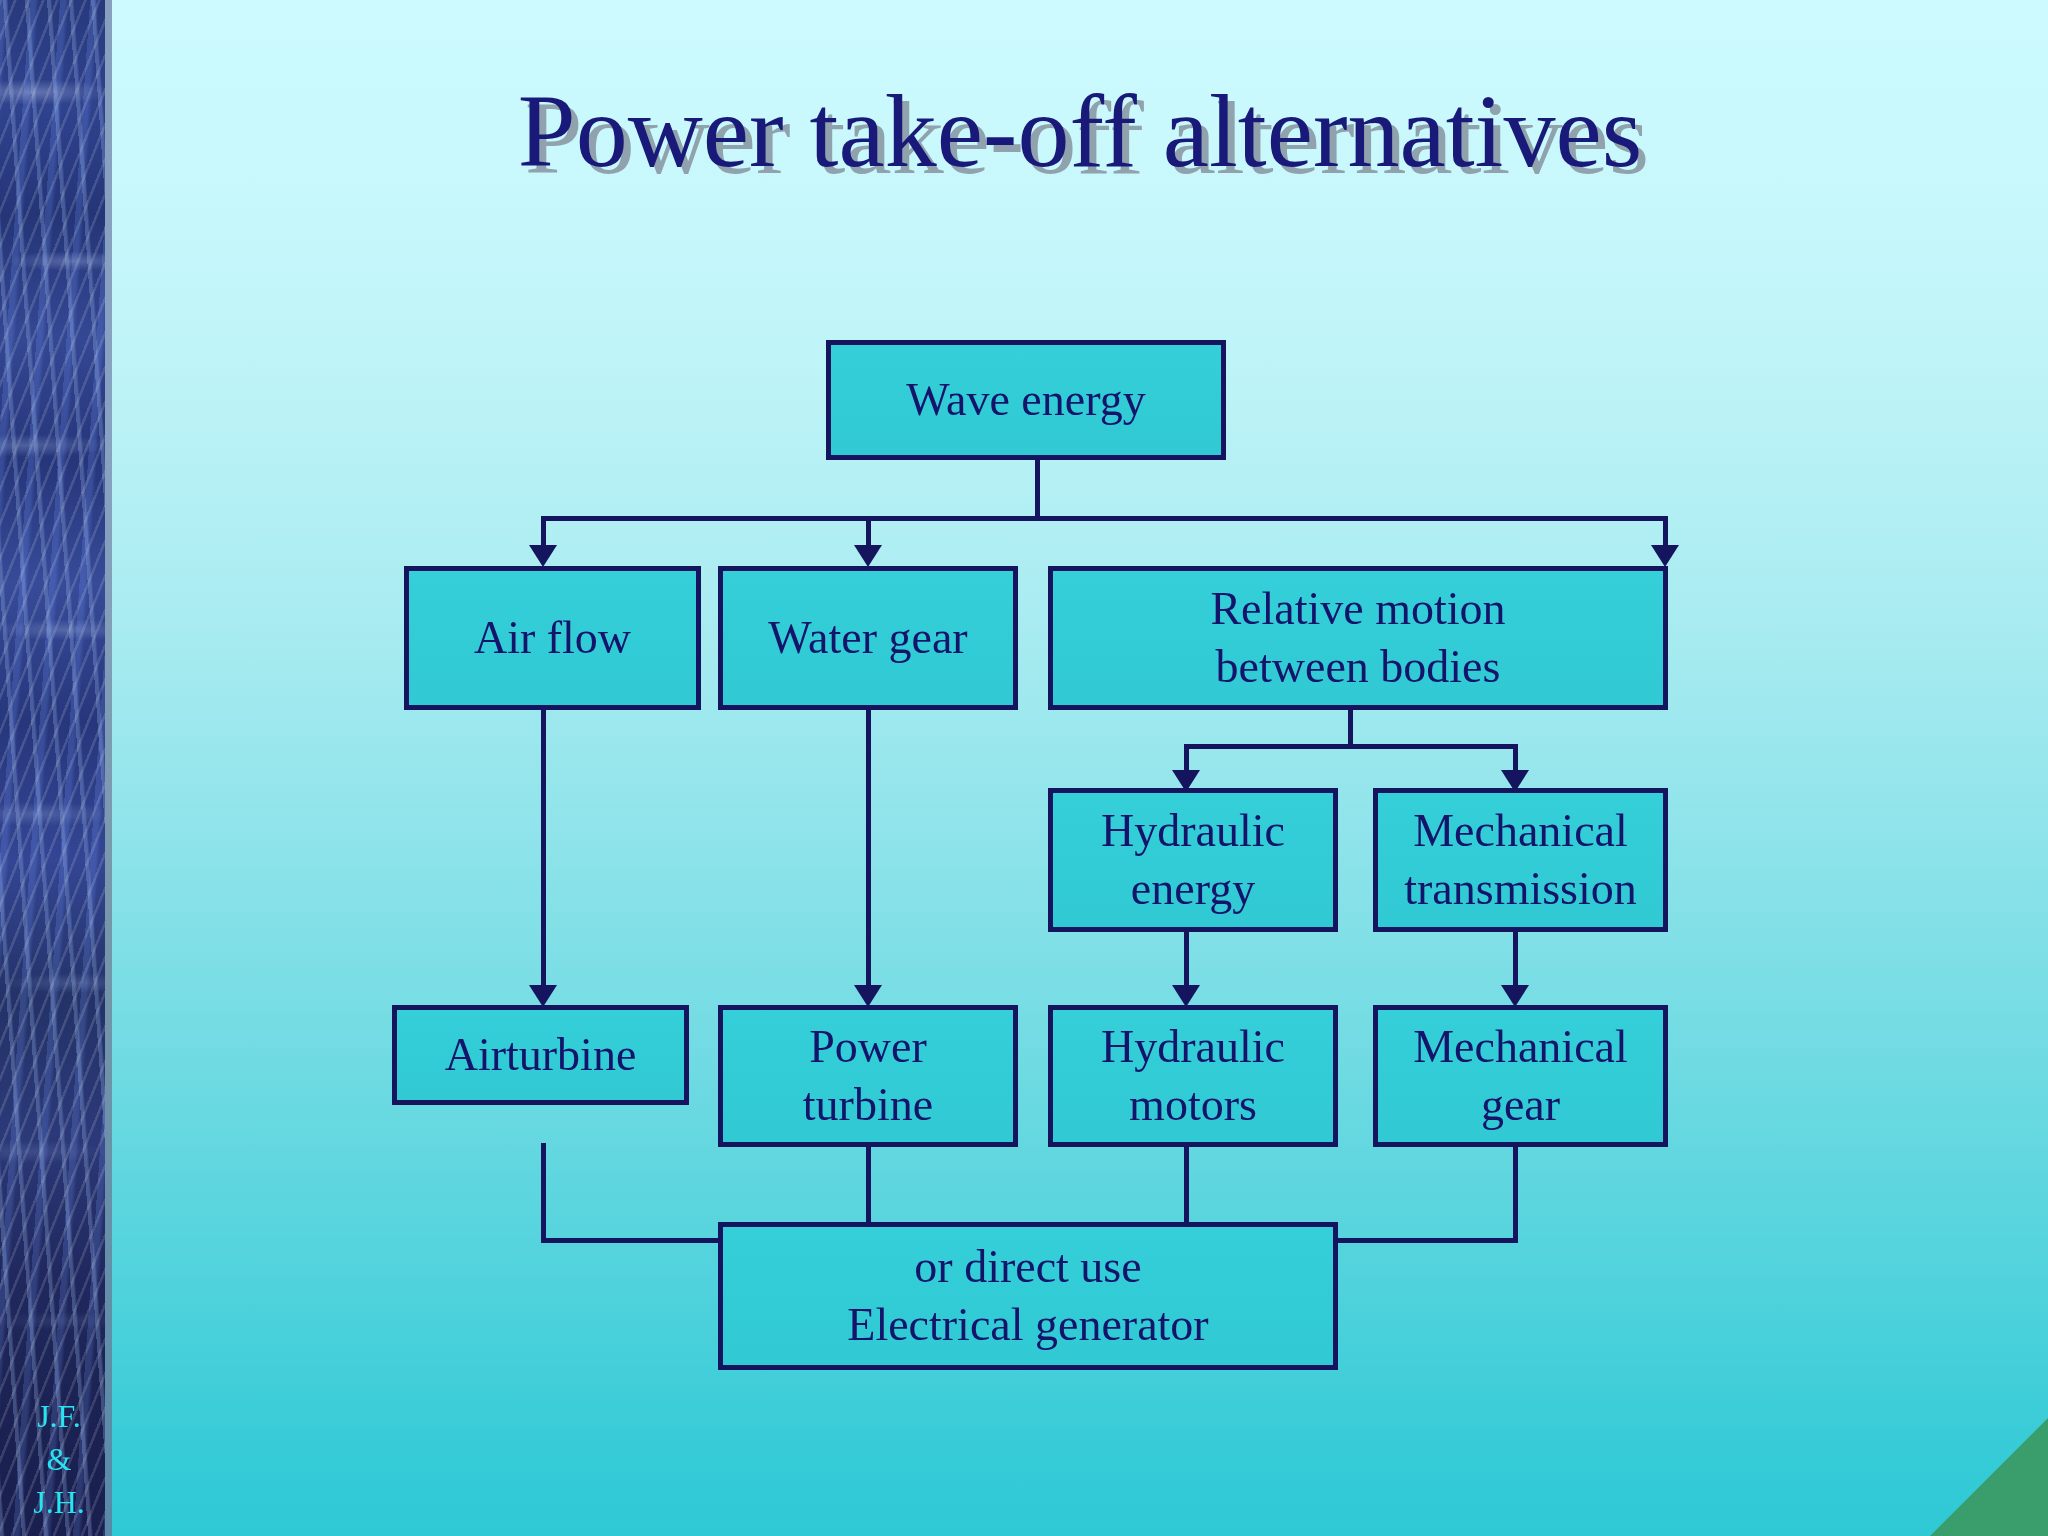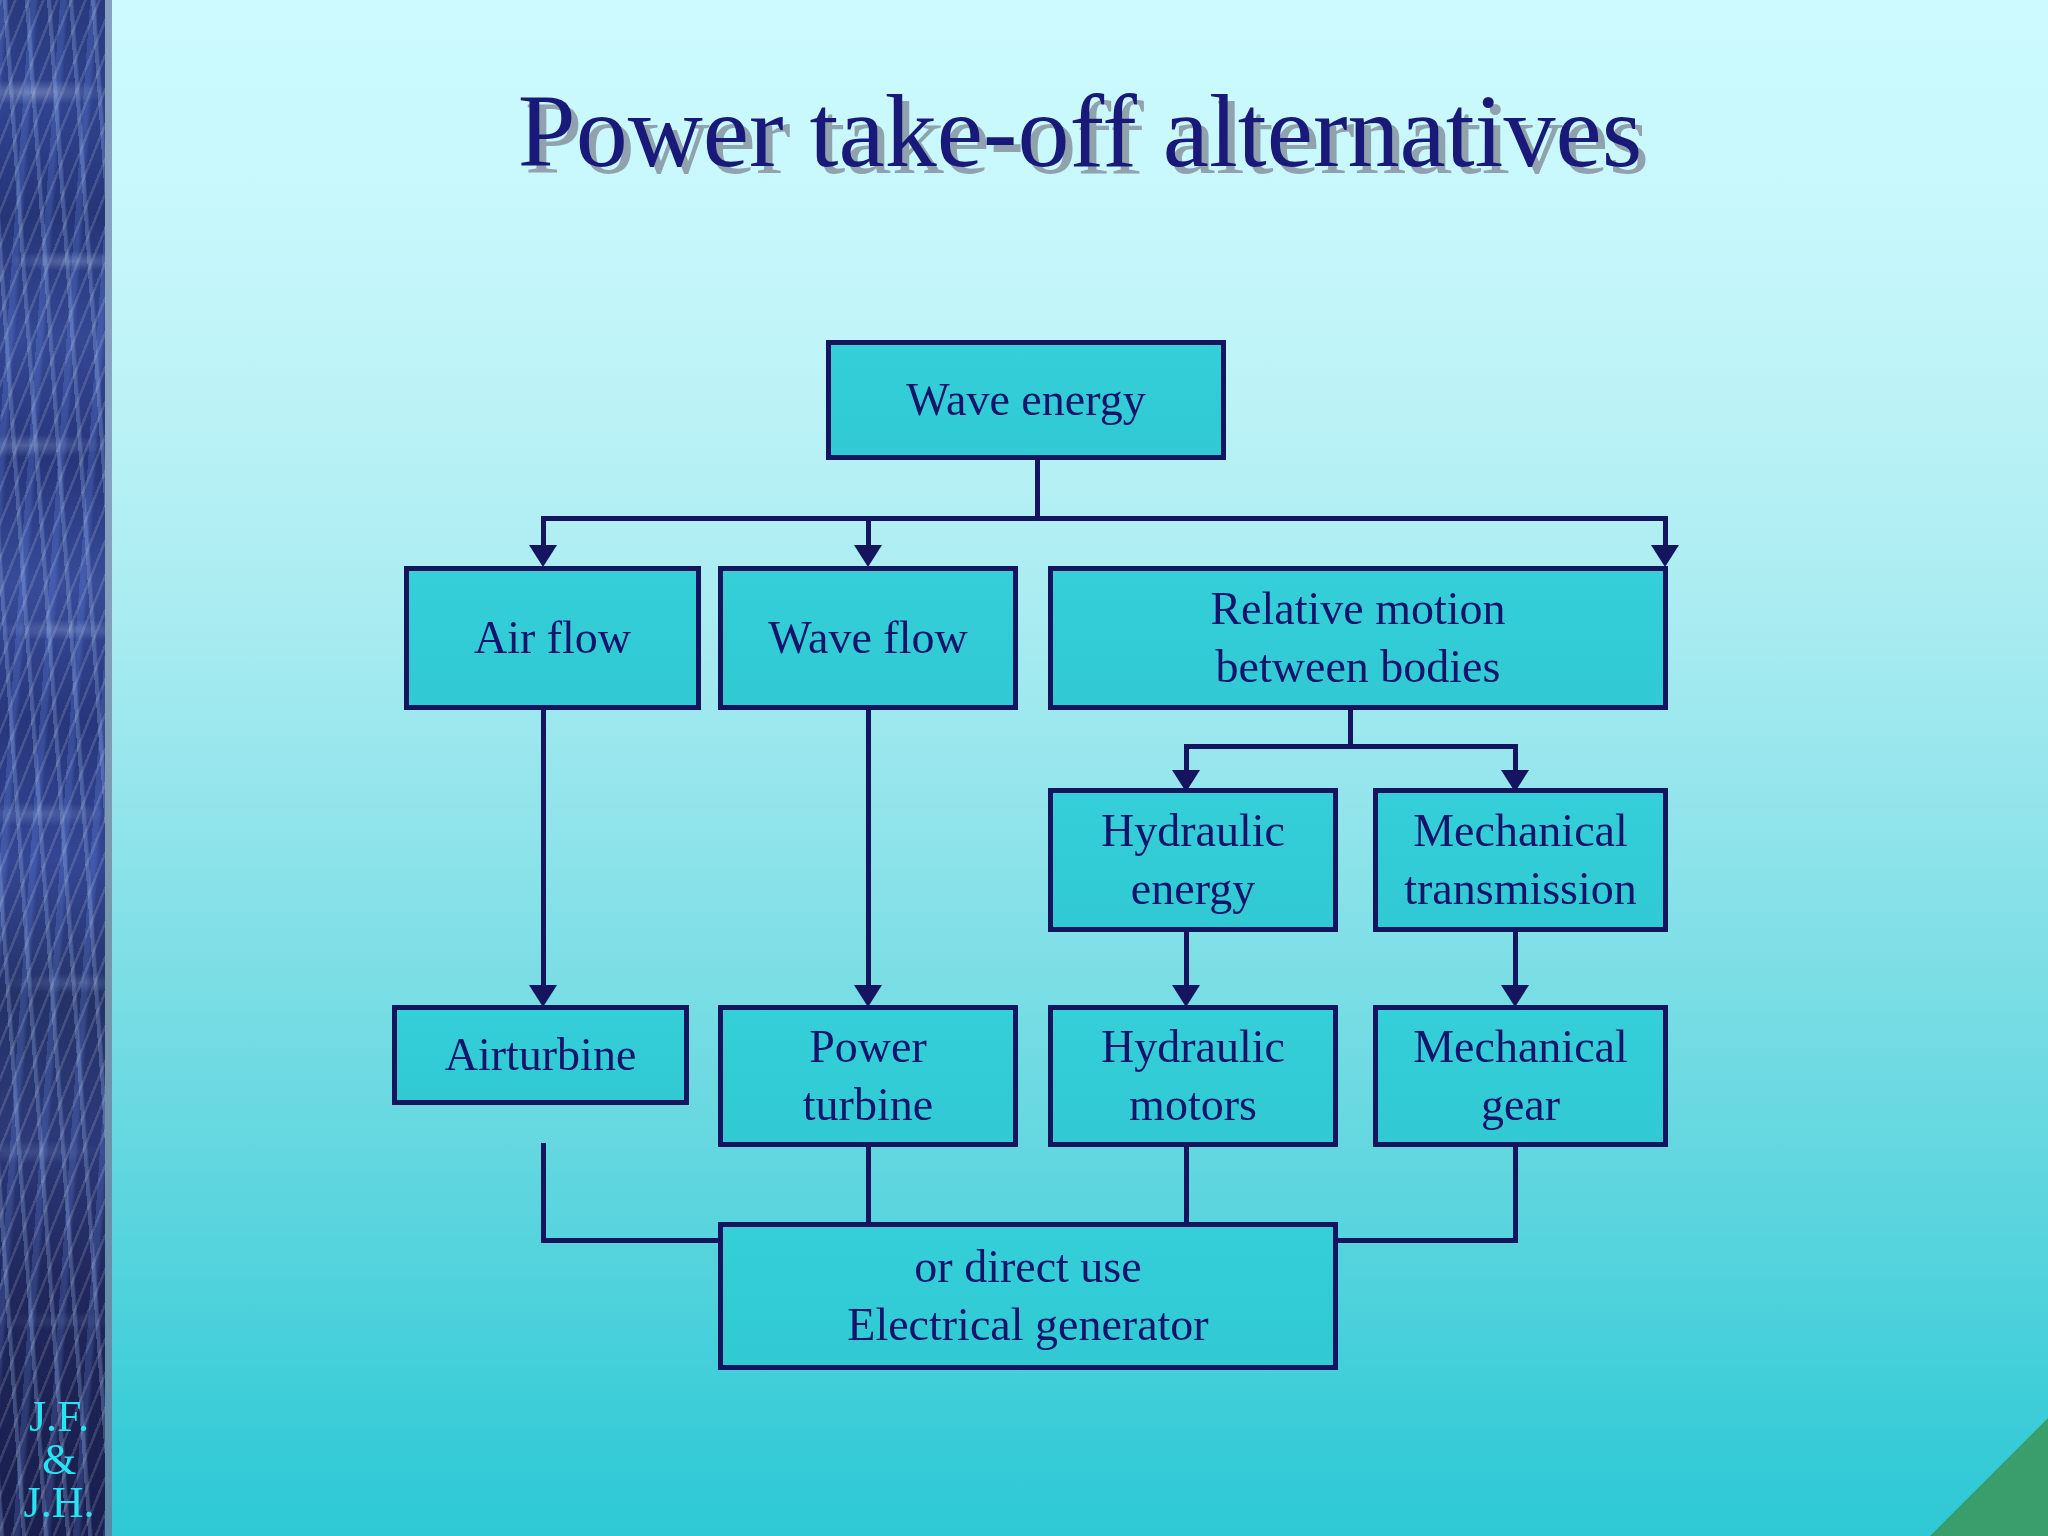--- a/index.html
+++ b/index.html
@@ -86,21 +86,21 @@
   }
 
   
   #credit {
     position: absolute;
     left: 14px;
     top: 1395px;
     width: 90px;
     text-align: center;
     color: #27e4f2;
-    font-size: 44px;
+    font-size: 32px;
     line-height: 43px;
     font-family: "Liberation Serif", "DejaVu Serif", serif;
   }
   #credit div { white-space: nowrap; }
 
   
   #title {
     position: absolute;
     left: 112px;
     top: 75px;
@@ -211,21 +211,21 @@
 
   <div class="box" style="left:826px; top:340px; width:400px; height:120px;">
     <span>Wave energy</span>
   </div>
 
   <div class="box" style="left:392px; top:566px; width:297px; height:144px;margin-left:12px;">
     <span>Air flow</span>
   </div>
 
   <div class="box" style="left:718px; top:566px; width:300px; height:144px;">
-    <span>Wave flow</span>
+    <span>Water gear</span>
   </div>
 
   <div class="box" style="left:1048px; top:566px; width:620px; height:144px; flex-direction:column;">
     <span>Relative motion</span>
     <span>between bodies</span>
   </div>
 
   <div class="box" style="left:1048px; top:788px; width:290px; height:144px; flex-direction:column;">
     <span>Hydraulic</span>
     <span>energy</span>

